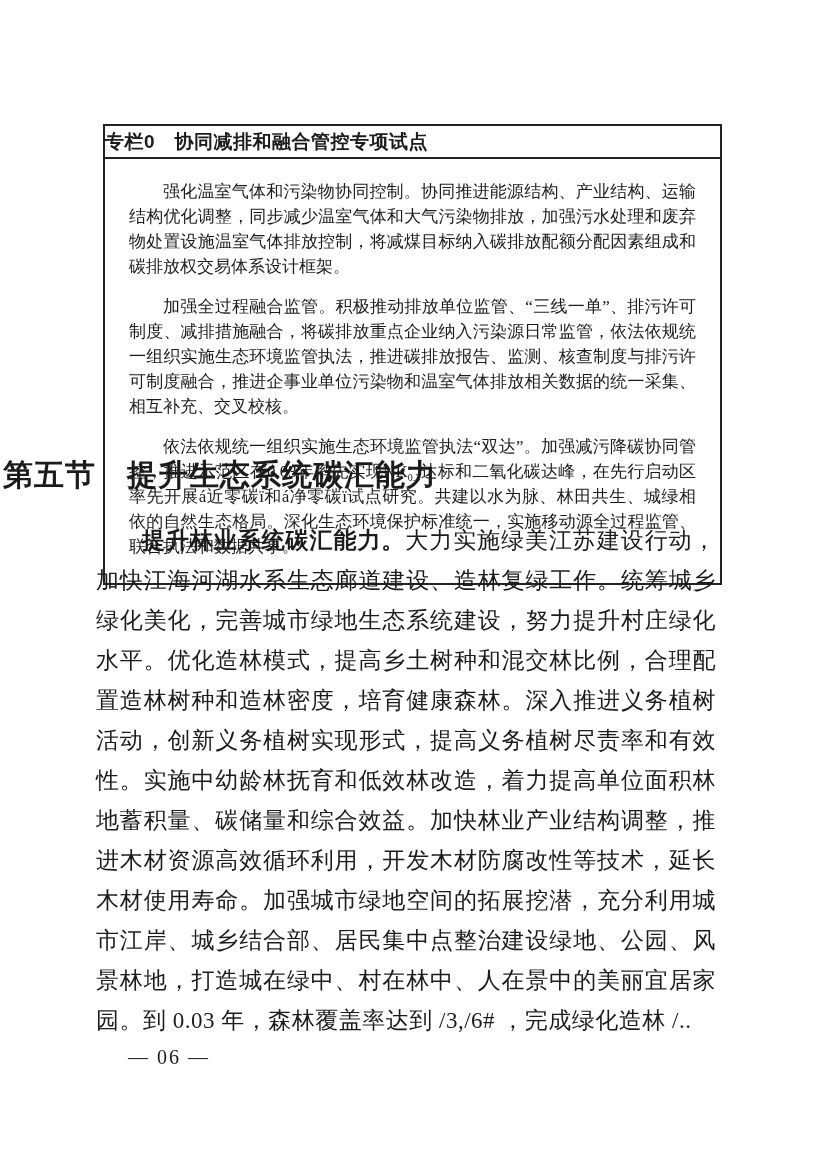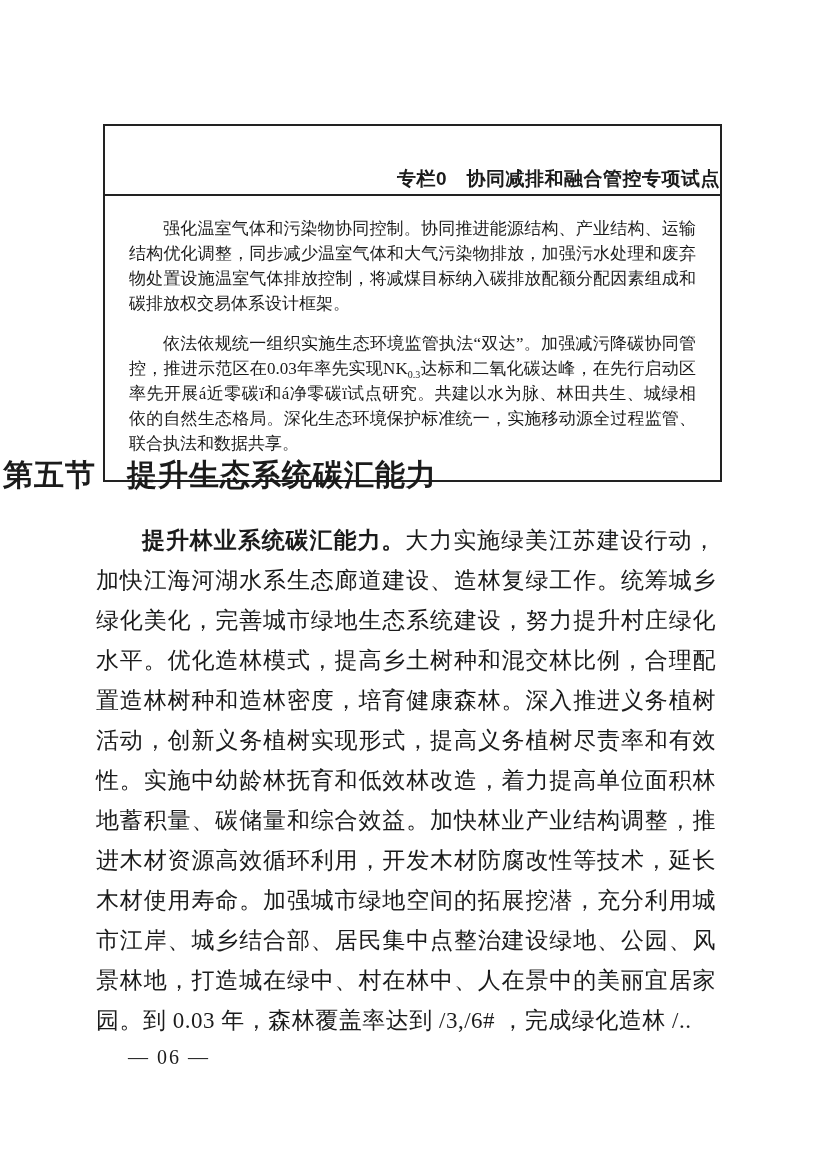--- a/index.html
+++ b/index.html
@@ -21,29 +21,28 @@
   .callout-box {
     position: absolute;
     left: 103px;
     top: 124px;
     width: 619px;
     border: 2px solid #222222;
     box-sizing: border-box;
     background: #ffffff;
   }
   .box-title {
-    text-align: right;
+    text-align: left;
     font-family: "Liberation Sans", sans-serif;
     font-weight: bold;
     font-size: 19px;
     line-height: 29px;
     padding: 1px 0 1px 0;
     border-bottom: 2px solid #222222;
     letter-spacing: 0.5px;
-    margin-top: 37px;
   }
   .box-body {
     padding: 5px 9px 9px 9px;
     font-size: 17px;
     line-height: 25px;
     text-align: justify;
   }
   .box-body p {
     margin: 15px;
     text-indent: 2em;
@@ -95,20 +94,21 @@
 </style>
 </head>
 <body>
 
 <div class="page">
 
   <div class="callout-box">
     <div class="box-title">专栏0　协同减排和融合管控专项试点</div>
     <div class="box-body">
       <p>强化温室气体和污染物协同控制。协同推进能源结构、产业结构、运输结构优化调整，同步减少温室气体和大气污染物排放，加强污水处理和废弃物处置设施温室气体排放控制，将减煤目标纳入碳排放配额分配因素组成和碳排放权交易体系设计框架。</p>
+      <p>加强全过程融合监管。积极推动排放单位监管、“三线一单”、排污许可制度、减排措施融合，将碳排放重点企业纳入污染源日常监管，依法依规统一组织实施生态环境监管执法，推进碳排放报告、监测、核查制度与排污许可制度融合，推进企事业单位污染物和温室气体排放相关数据的统一采集、相互补充、交叉校核。</p>
       <p><span>依法依规统一组织实施生态环境监管执法“双达”。加强减污降碳协同管控，推进示范区在0.03年率先实现NK</span><sub>0.3</sub><span>达标和二氧化碳达峰，在先行启动区率先开展á近零碳ï和á净零碳ï试点研究。共建以水为脉、林田共生、城绿相依的自然生态格局。深化生态环境保护标准统一，实施移动源全过程监管、联合执法和数据共享。</span></p>
     </div>
   </div>
 
   <h2 class="section-title">第五节　提升生态系统碳汇能力</h2>
 
   <p class="body-text"><span class="lead">提升林业系统碳汇能力。</span><span>大力实施绿美江苏建设行动，加快江海河湖水系生态廊道建设、造林复绿工作。统筹城乡绿化美化，完善城市绿地生态系统建设，努力提升村庄绿化水平。优化造林模式，提高乡土树种和混交林比例，合理配置造林树种和造林密度，培育健康森林。深入推进义务植树活动，创新义务植树实现形式，提高义务植树尽责率和有效性。实施中幼龄林抚育和低效林改造，着力提高单位面积林地蓄积量、碳储量和综合效益。加快林业产业结构调整，推进木材资源高效循环利用，开发木材防腐改性等技术，延长木材使用寿命。加强城市绿地空间的拓展挖潜，充分利用城市江岸、城乡结合部、居民集中点整治建设绿地、公园、风景林地，打造城在绿中、村在林中、人在景中的美丽宜居家园。到 0.03 年，森林覆盖率达到 /3,/6# ，完成绿化造林 /..</span></p>
 
   <div class="page-number">— 06 —</div>
 

